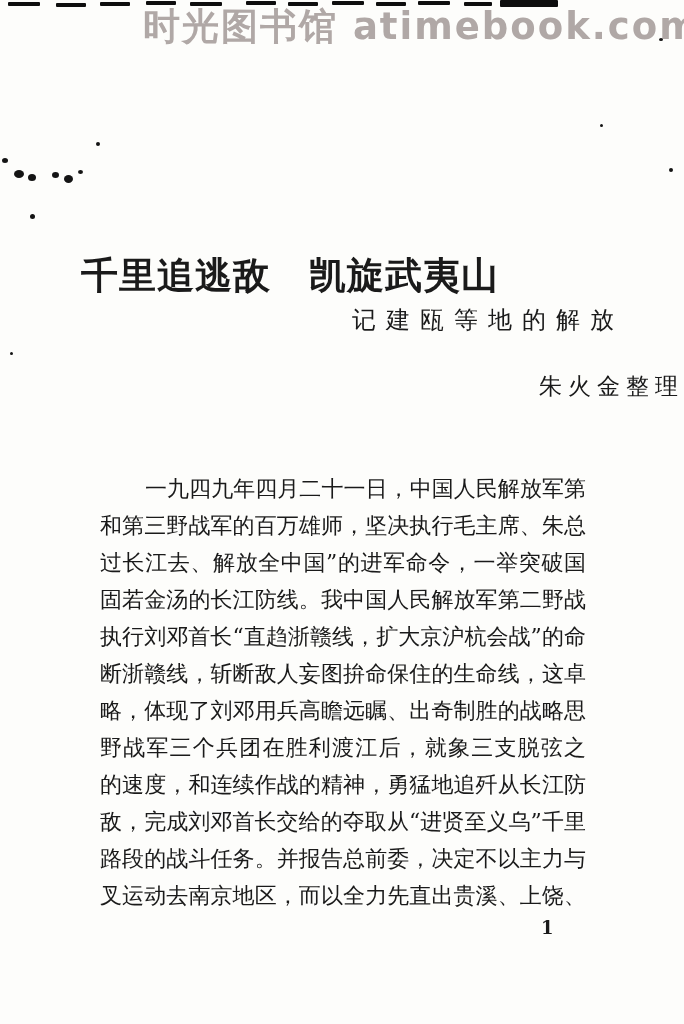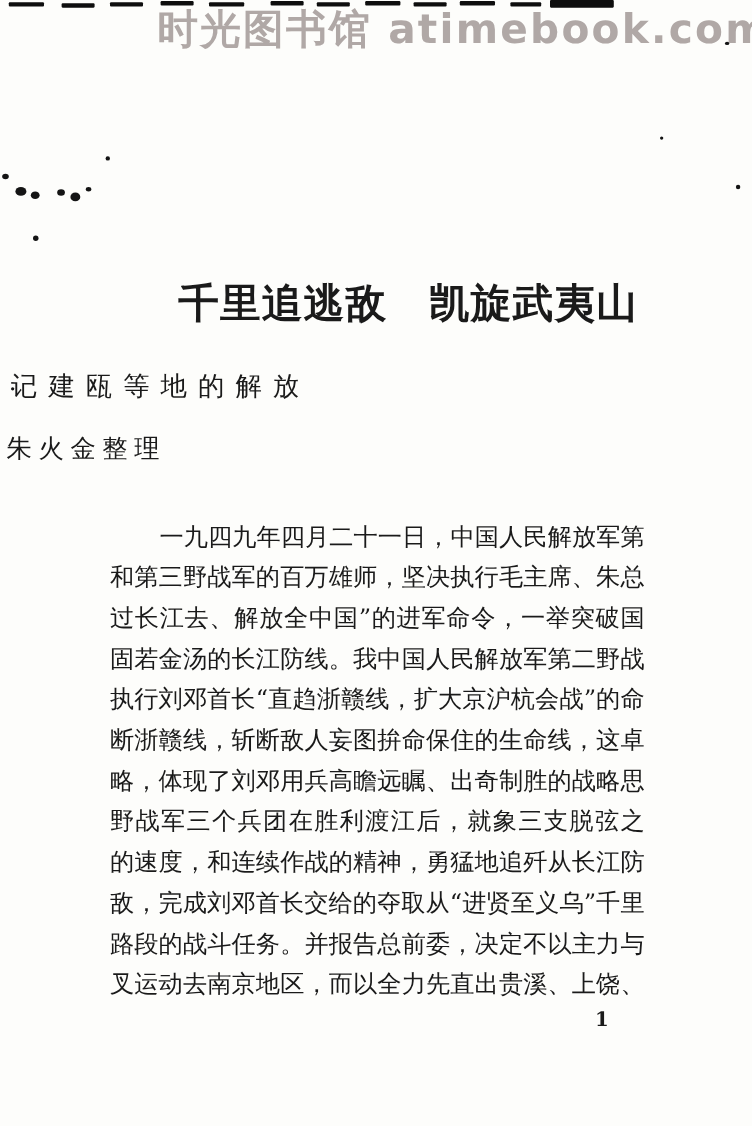--- a/index.html
+++ b/index.html
@@ -20,31 +20,31 @@
     font-weight:bold;font-size:37px;line-height:42px;
     letter-spacing:2px;color:#b0a8a6;white-space:nowrap;
   }
   
   .dash{position:absolute;background:#0e0e0e;border-radius:1px;}
   
   .speck{position:absolute;background:#141414;border-radius:50%;}
   
   .title{
     position:absolute;top:252px;left:0;width:580px;
-    text-align:right;font-size:37px;line-height:46px;
+    text-align:center;font-size:37px;line-height:46px;
     font-weight:bold;letter-spacing:1px;white-space:nowrap;
   }
   .subtitle{
-    position:absolute;top:334px;left:0;width:624px;
-    text-align:left;font-size:24px;line-height:34px;
+    position:absolute;top:303px;left:0;width:624px;
+    text-align:right;font-size:24px;line-height:34px;
     letter-spacing:10px;text-indent:10px;font-weight:500;white-space:nowrap;
   }
   .author{
-    position:absolute;top:392px;left:0;width:684px;
-    text-align:left;font-size:23px;line-height:32px;
+    position:absolute;top:370px;left:0;width:684px;
+    text-align:right;font-size:23px;line-height:32px;
     letter-spacing:6px;text-indent:6px;font-weight:500;white-space:nowrap;
   }
   
   .body-text{
     position:absolute;top:470px;left:100px;width:486px;
     font-size:22px;line-height:37px;font-weight:500;
   }
   .body-text .line{
     text-align:justify;
     text-align-last:justify;

